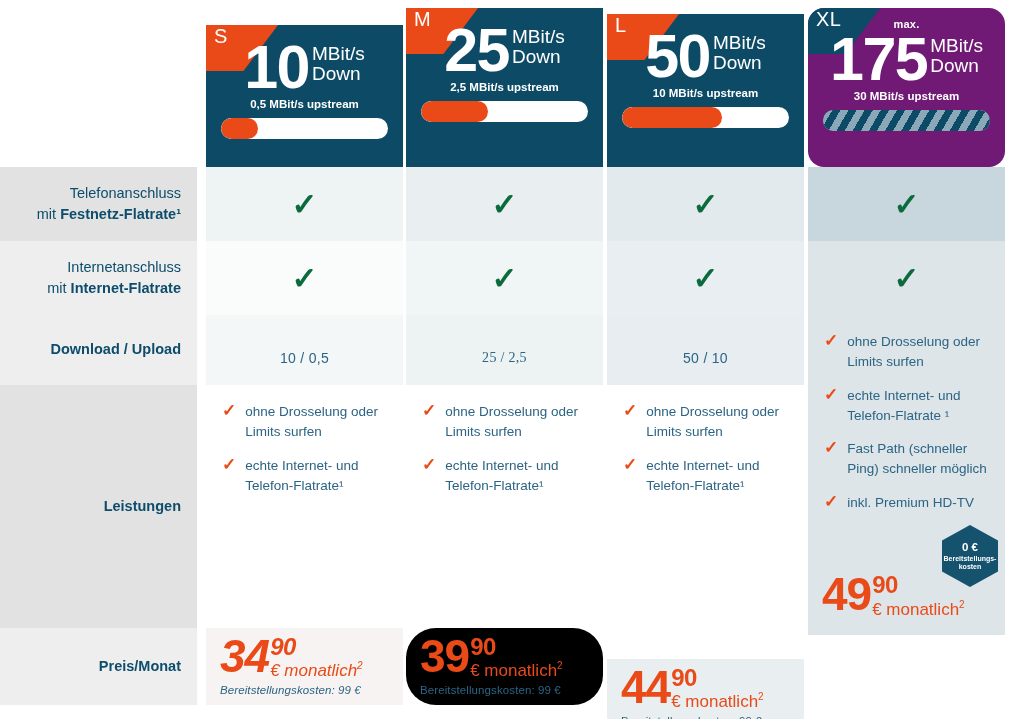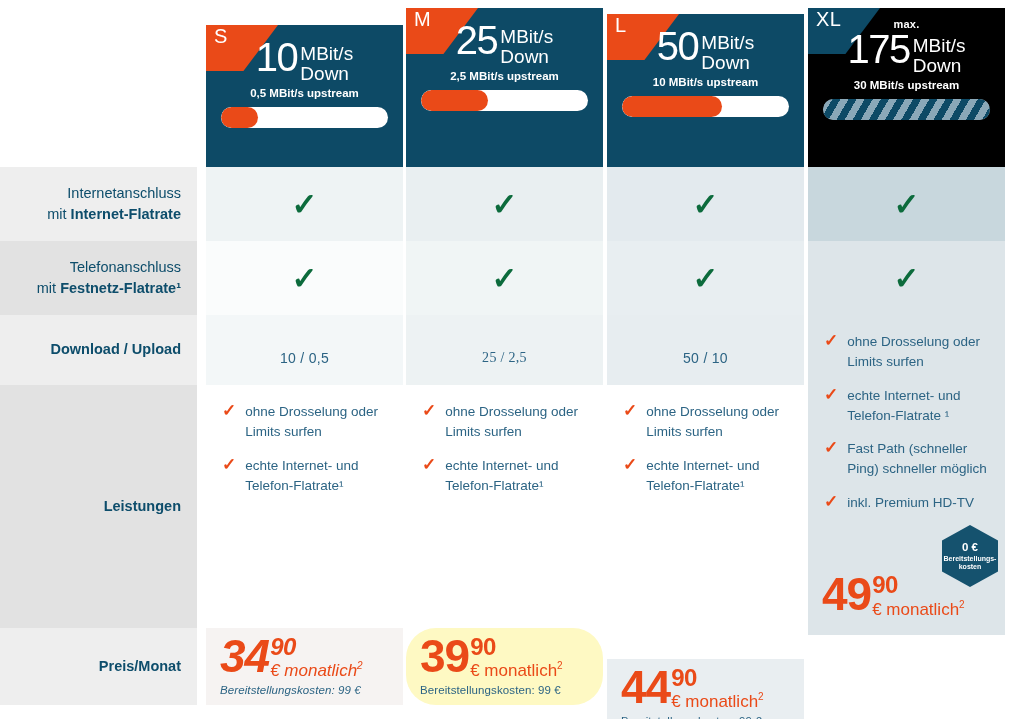--- a/index.html
+++ b/index.html
@@ -61,21 +61,21 @@
 
   
   .plan-head {
     position: relative;
     box-sizing: border-box;
     width: 197px;
     background: #0d4a66;
     overflow: hidden;
     color: #ffffff;
   }
-  .plan-head.accent { background: #000000; }
+  .plan-head.accent { background: #701a75; border-radius: 16px; }
 
   .corner {
     position: absolute;
     left: 0;
     top: 0;
     width: 72px;
     height: 46px;
     background: #ea4a18;
     clip-path: polygon(0 0, 100% 0, 52% 100%, 0 100%);
     z-index: 2;
@@ -105,22 +105,22 @@
   }
 
   .speed-row {
     position: relative;
     display: flex;
     align-items: flex-start;
     justify-content: center;
     z-index: 3;
   }
   .speed-num {
-    font-size: 40px;
-    font-weight: normal;
+    font-size: 61px;
+    font-weight: bold;
     line-height: .92;
     letter-spacing: -1.5px;
   }
   .speed-unit {
     font-size: 19px;
     font-weight: 300;
     line-height: 1.05;
     padding-top: 5px;
     padding-left: 3px;
     white-space: nowrap;
@@ -291,30 +291,30 @@
     padding: 2px 3px 0 3px;
   }
   sup { font-size: .68em; vertical-align: super; line-height: 0; }
 </style>
 </head>
 <body>
 
 <div class="table">
 
   <div class="label-col">
+    <div class="label-cell shade-b lc-h2">
+      <div>
+        <span>Telefonanschluss</span><br>
+        <span>mit </span><b>Festnetz-Flatrate¹</b>
+      </div>
+    </div>
     <div class="label-cell shade-a lc-h1">
       <div>
         <span>Internetanschluss</span><br>
         <span>mit </span><b>Internet-Flatrate</b>
-      </div>
-    </div>
-    <div class="label-cell shade-b lc-h2">
-      <div>
-        <span>Telefonanschluss</span><br>
-        <span>mit </span><b>Festnetz-Flatrate¹</b>
       </div>
     </div>
     <div class="label-cell shade-a lc-h3">
       <b>Download / Upload</b>
     </div>
     <div class="label-cell shade-b lc-h4">
       <b>Leistungen</b>
     </div>
     <div class="label-cell shade-a lc-h5">
       <b>Preis/Monat</b>
@@ -401,21 +401,21 @@
           <div class="cell h4 feat-cell" style="background: rgb(255, 255, 255);">
             <div class="feat">
               <span class="feat-check">✓</span>
               <span class="feat-text">ohne Drosselung oder Limits surfen</span>
             </div>
             <div class="feat">
               <span class="feat-check">✓</span>
               <span class="feat-text">echte Internet- und Telefon-Flatrate¹</span>
             </div>
           </div>
-          <div class="cell h5 price-cell" style="background: #fef9c3; border-radius: 30px;">
+          <div class="cell h5 price-cell" style="background: #000000; border-radius: 30px;">
             <div class="price-main">
               <div class="price-int">39</div>
               <div class="price-right">
                 <div class="price-cents">90</div>
                 <div class="price-per">€ monatlich<sup>2</sup></div>
               </div>
             </div>
             <div class="setup">Bereitstellungskosten: 99 €</div>
           </div>
         </div>

